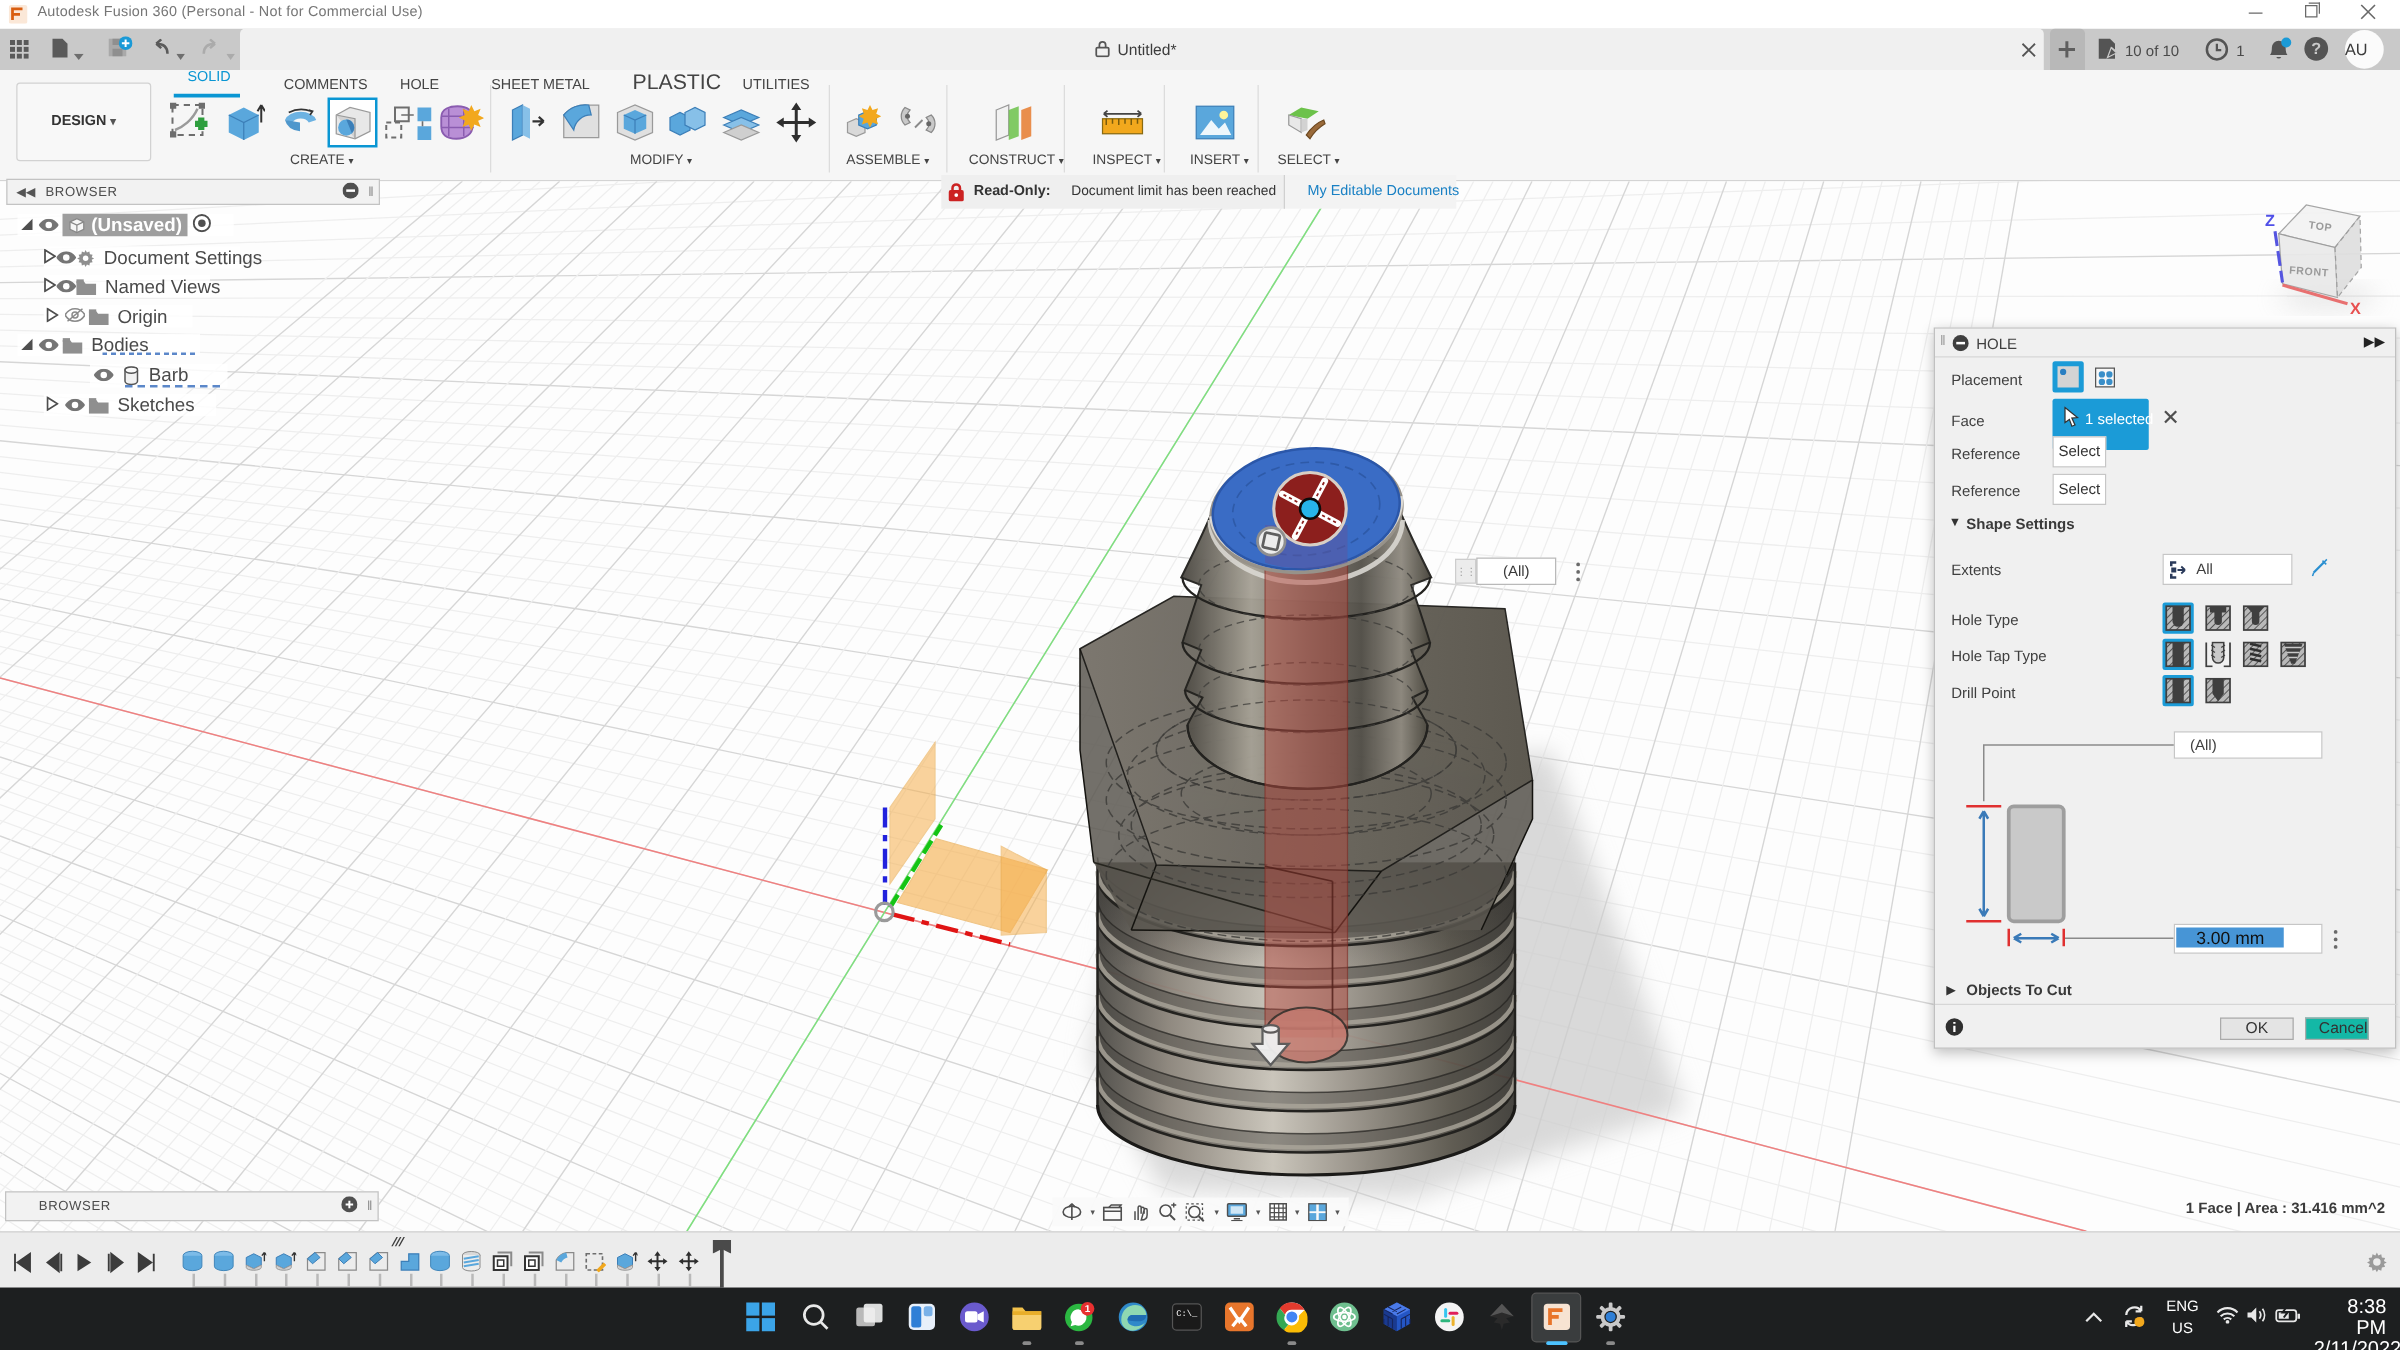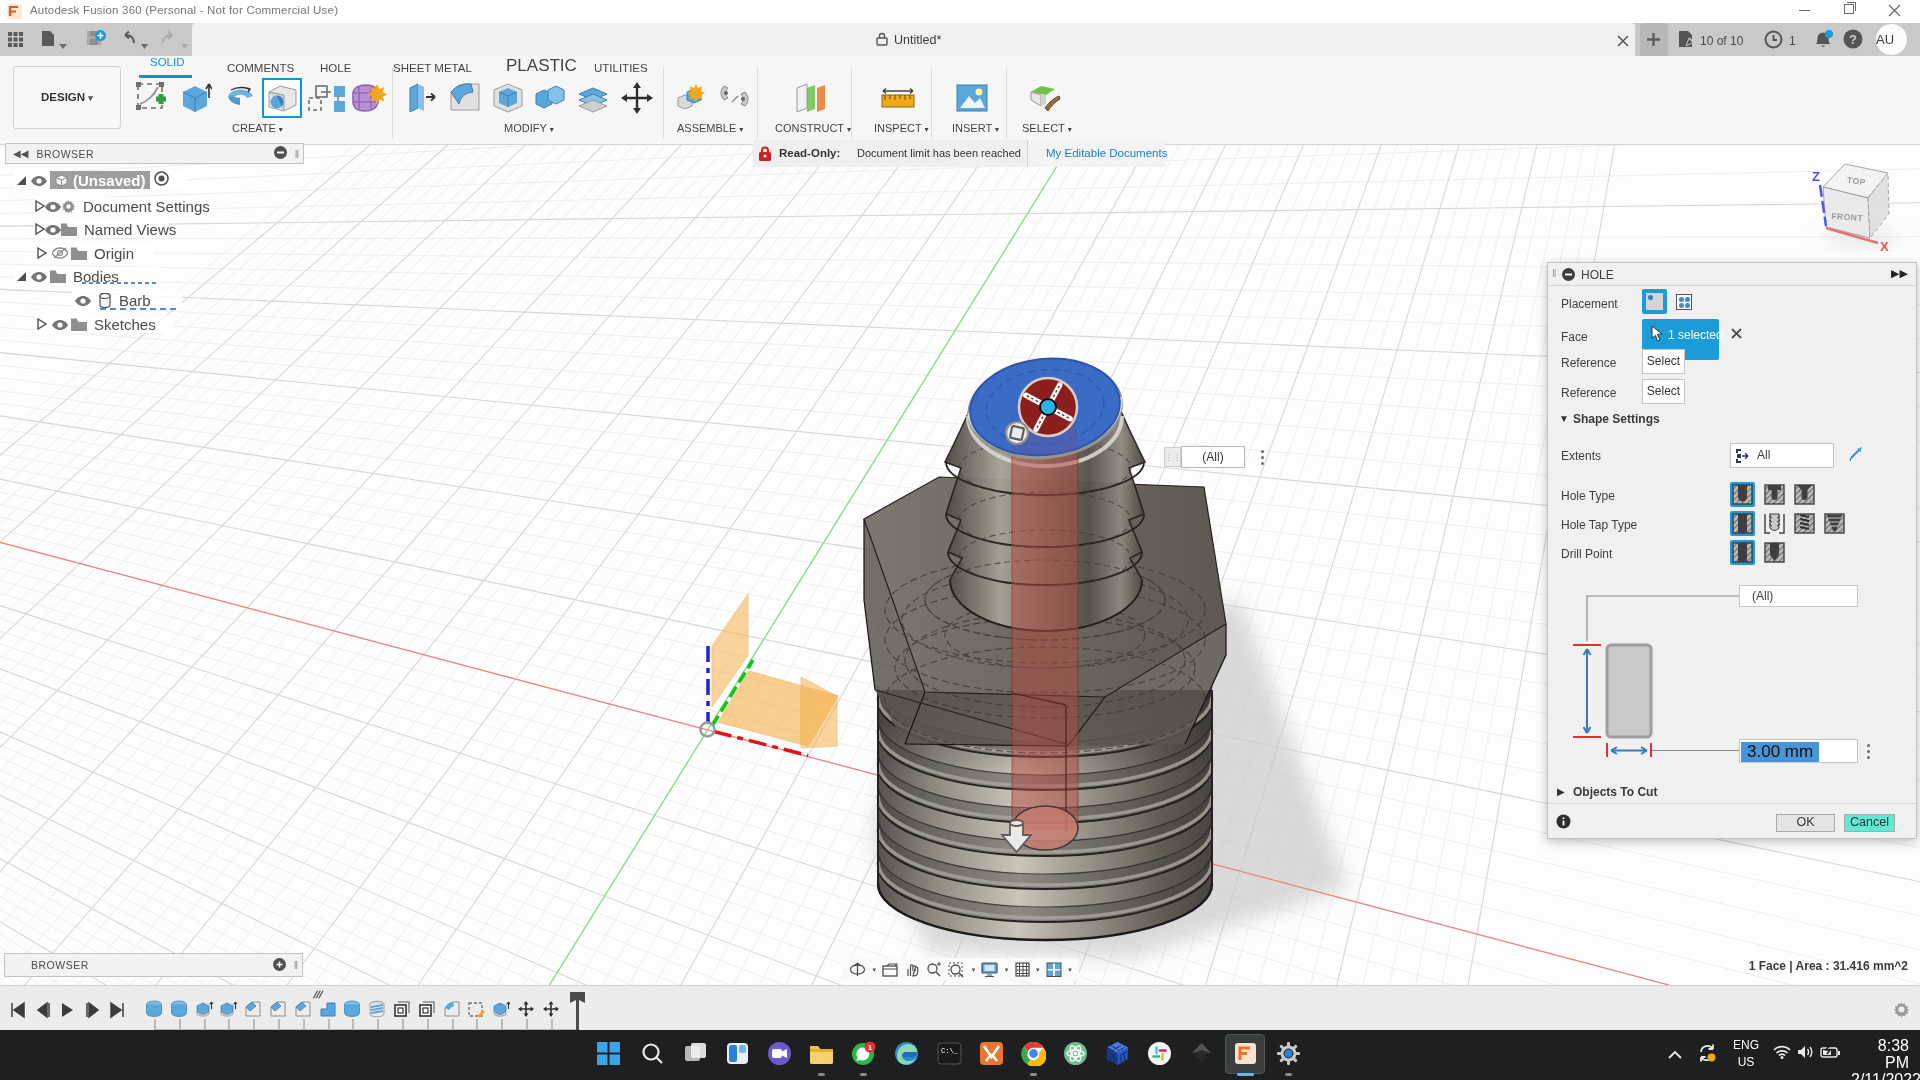--- a/index.html
+++ b/index.html
@@ -891,33 +891,33 @@
       <svg width="370" height="577" viewBox="0 0 370 577" style="position:absolute;left:0;top:0">
         <path d="M 191 333 H 39 V 378 M 103 487.5 H 191" fill="none" stroke="#8a8a8a" stroke-width="1.2"></path>
         <path d="M 25 382 H 53 M 25 474 H 53" stroke="#e03030" stroke-width="2"></path>
         <path d="M 39 386 V 470 M 39 386 l-3.5 6 M 39 386 l3.5 6 M 39 470 l-3.5 -6 M 39 470 l3.5 -6" stroke="#3a7ab8" stroke-width="2" fill="none"></path>
         <rect x="59" y="382" width="44" height="92" rx="4" fill="#c9c9c9" stroke="#9e9e9e" stroke-width="3"></rect>
         <path d="M 59 480 V 494 M 103 480 V 494" stroke="#e03030" stroke-width="2"></path>
         <path d="M 63 487.5 H 99 M 63 487.5 l6 -3.5 M 63 487.5 l6 3.5 M 99 487.5 l-6 -3.5 M 99 487.5 l-6 3.5" stroke="#3a7ab8" stroke-width="2" fill="none"></path>
       </svg>
     </div>
 <div class="abs" style="left:191px;top:476px;width:119px;height:24px;background:#fff;border:1px solid #c6c6c6"></div>
-<div class="abs" style="left:193px;top:479px;background:#4795d6;color:#111;font-size:17px;padding:0 6px">3.00 mm</div>
+<div class="abs" style="left:193px;top:479px;background:#4795d6;color:#111;font-size:14px;padding:0 16px">3.00 mm</div>
 <div class="abs" style="left:319px;top:481px;width:3px;height:3px;border-radius:50%;background:#6a6a6a"></div>
 <div class="abs" style="left:319px;top:487px;width:3px;height:3px;border-radius:50%;background:#6a6a6a"></div>
 <div class="abs" style="left:319px;top:493px;width:3px;height:3px;border-radius:50%;background:#6a6a6a"></div>
 <div class="abs" style="left:9px;top:523px;font-size:10px;color:#333">▶</div>
 <div class="abs" style="left:25px;top:522px;font-size:12px;font-weight:bold;color:#3a3a3a">Objects To Cut</div>
 <div class="abs" style="left:0;top:540px;width:370px;height:1px;background:#d6d6d6"></div>
 <div class="abs" style="left:8px;top:551px"><svg width="15" height="15" viewBox="0 0 15 15" style="">
         <circle cx="7.5" cy="7.5" r="7" fill="#2f2f2f"></circle>
         <path d="M7.5 6.5 V11.5 M7.5 3.5 V5" stroke="#fff" stroke-width="1.8"></path>
       </svg></div>
 <div class="abs" style="left:228px;top:551px;width:59px;height:18px;background:#e4e4e4;border:1px solid #aaa;text-align:center;font-size:12.5px;color:#333">OK</div>
-<div class="abs" style="left:296px;top:551px;width:51px;height:18px;background:#5eead4;border:1px solid #aaa;text-align:center;font-size:12.5px;color:#333">Cancel</div>
+<div class="abs" style="left:296px;top:551px;width:51px;height:18px;background:#14b8a6;border:1px solid #aaa;text-align:right;font-size:12.5px;color:#333">Cancel</div>
 </div>
 <div class="abs timeline">
 <div class="abs" style="left:10px;top:15px"><svg width="16" height="18" viewBox="0 0 16 18" style="">
         <path d="M2 2 V16 M14 2 L4 9 L14 16 Z" fill="#3c3c3c" stroke="#3c3c3c" stroke-width="1.5"></path>
       </svg></div>
 <div class="abs" style="left:35px;top:15px"><svg width="16" height="18" viewBox="0 0 16 18" style="">
         <path d="M12 2 L3 9 L12 16 Z M14 2 V16" fill="#3c3c3c" stroke="#3c3c3c" stroke-width="1.5"></path>
       </svg></div>
 <div class="abs" style="left:59px;top:15px"><svg width="16" height="18" viewBox="0 0 16 18" style="">
         <path d="M3 2 L14 9 L3 16 Z" fill="#3c3c3c"></path>

